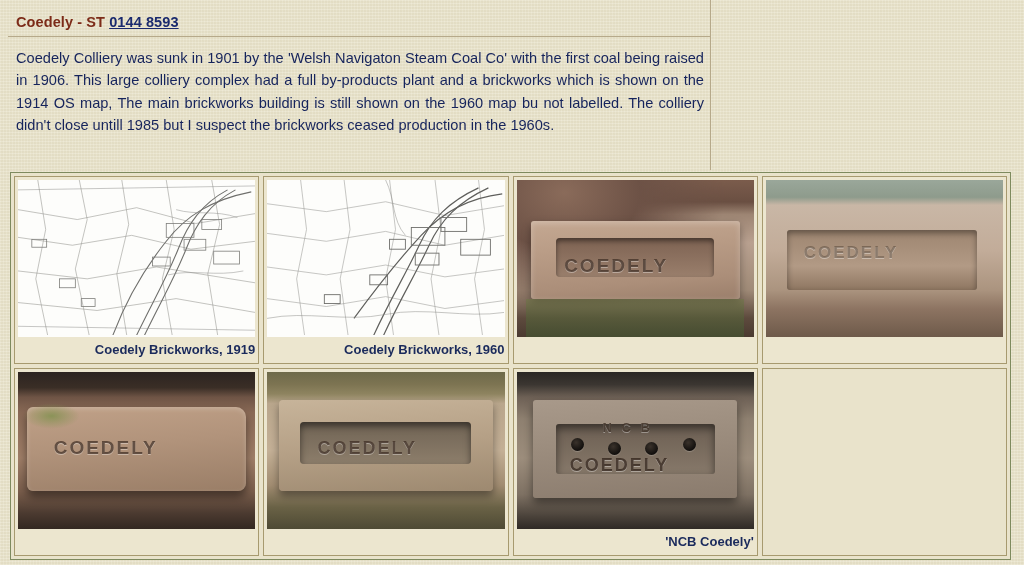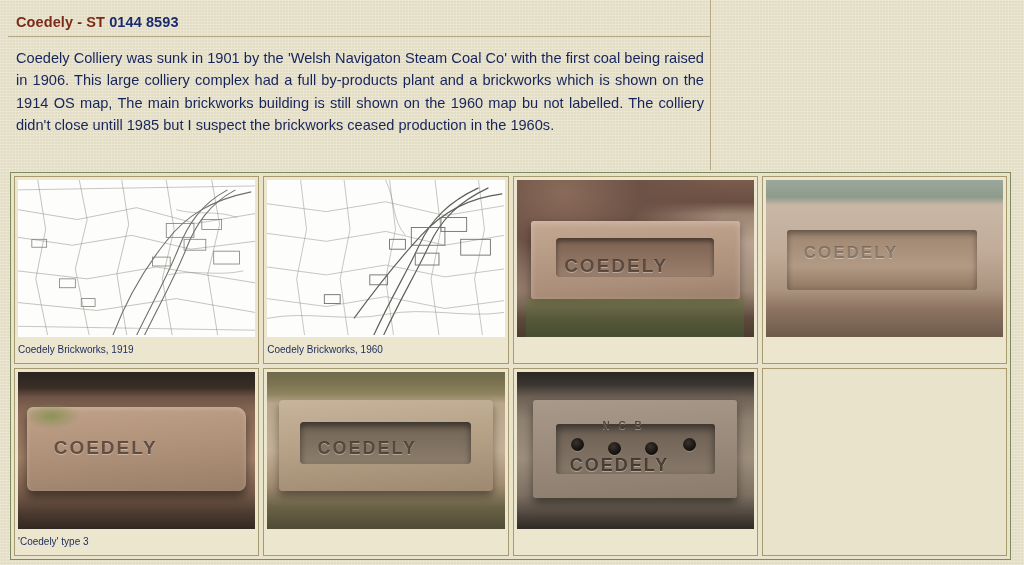--- a/index.html
+++ b/index.html
@@ -34,20 +34,21 @@
     position: absolute;
     left: 16px;
     top: 14px;
     font-size: 14.5px;
     font-weight: bold;
     color: #7c2b18;
     letter-spacing: 0.1px;
   }
   .heading .grid-ref {
     color: #1a2a6e;
+    text-decoration: underline;
   }
 
   .header-rule {
     position: absolute;
     left: 8px;
     top: 36px;
     width: 702px;
     height: 1px;
     background: #b6a98a;
   }
@@ -105,25 +106,26 @@
   .thumb {
     width: 100%;
     height: 157px;
     overflow: hidden;
     position: relative;
     background: #ccc6ae;
   }
   .caption {
     height: 26px;
     line-height: 26px;
-    text-align: left;
-    font-size: 10px;
+    text-align: right;
+    font-size: 13px;
     color: #1a2a5c;
     white-space: nowrap;
     overflow: hidden;
+    font-weight: bold;
   }
 
   
   .map {
     background: #fdfdfb;
     position: relative;
   }
   .map .lines {
     position: absolute;
     inset: 0;
@@ -405,21 +407,20 @@
 
       <div class="cell">
         <div class="thumb">
           <div class="photo p3">
             <div class="brick-face">
               <div class="brick-label" style="left:12%; top:36%; font-size:19px; color:rgba(72,54,42,0.8);">COEDELY</div>
             </div>
             <div class="moss"></div>
           </div>
         </div>
-        <div class="caption">'Coedely' type 3</div>
       </div>
 
       <div class="cell">
         <div class="thumb">
           <div class="photo p4">
             <div class="brick-face">
               <div class="frog"></div>
               <div class="brick-label" style="left:18%; top:42%; font-size:18px; color:rgba(66,50,40,0.8);">COEDELY</div>
             </div>
           </div>
@@ -429,25 +430,26 @@
       <div class="cell">
         <div class="thumb">
           <div class="photo p5">
             <div class="brick-face">
               <div class="frog">
                 <div class="hole" style="left:10%; top:28%;"></div>
                 <div class="hole" style="left:33%; top:36%;"></div>
                 <div class="hole" style="left:56%; top:36%;"></div>
                 <div class="hole" style="left:80%; top:28%;"></div>
               </div>
-              <div class="brick-label" style="left:34%; top:20%; font-size:10px; letter-spacing:3px; color:rgba(60,46,36,0.8);">N C B</div>
+              <div class="brick-label" style="left:34%; top:20%; font-size:13px; letter-spacing:3px; color:rgba(60,46,36,0.8);">N C B</div>
               <div class="brick-label" style="left:18%; top:56%; font-size:18px; color:rgba(58,44,34,0.85);">COEDELY</div>
             </div>
           </div>
         </div>
+        <div class="caption">'NCB Coedely'</div>
       </div>
 
       <div class="cell empty">
         <div class="thumb" style="background:#e9e3cb;"></div>
         <div class="caption"></div>
       </div>
 
     </div>
   </div>
 </div>

